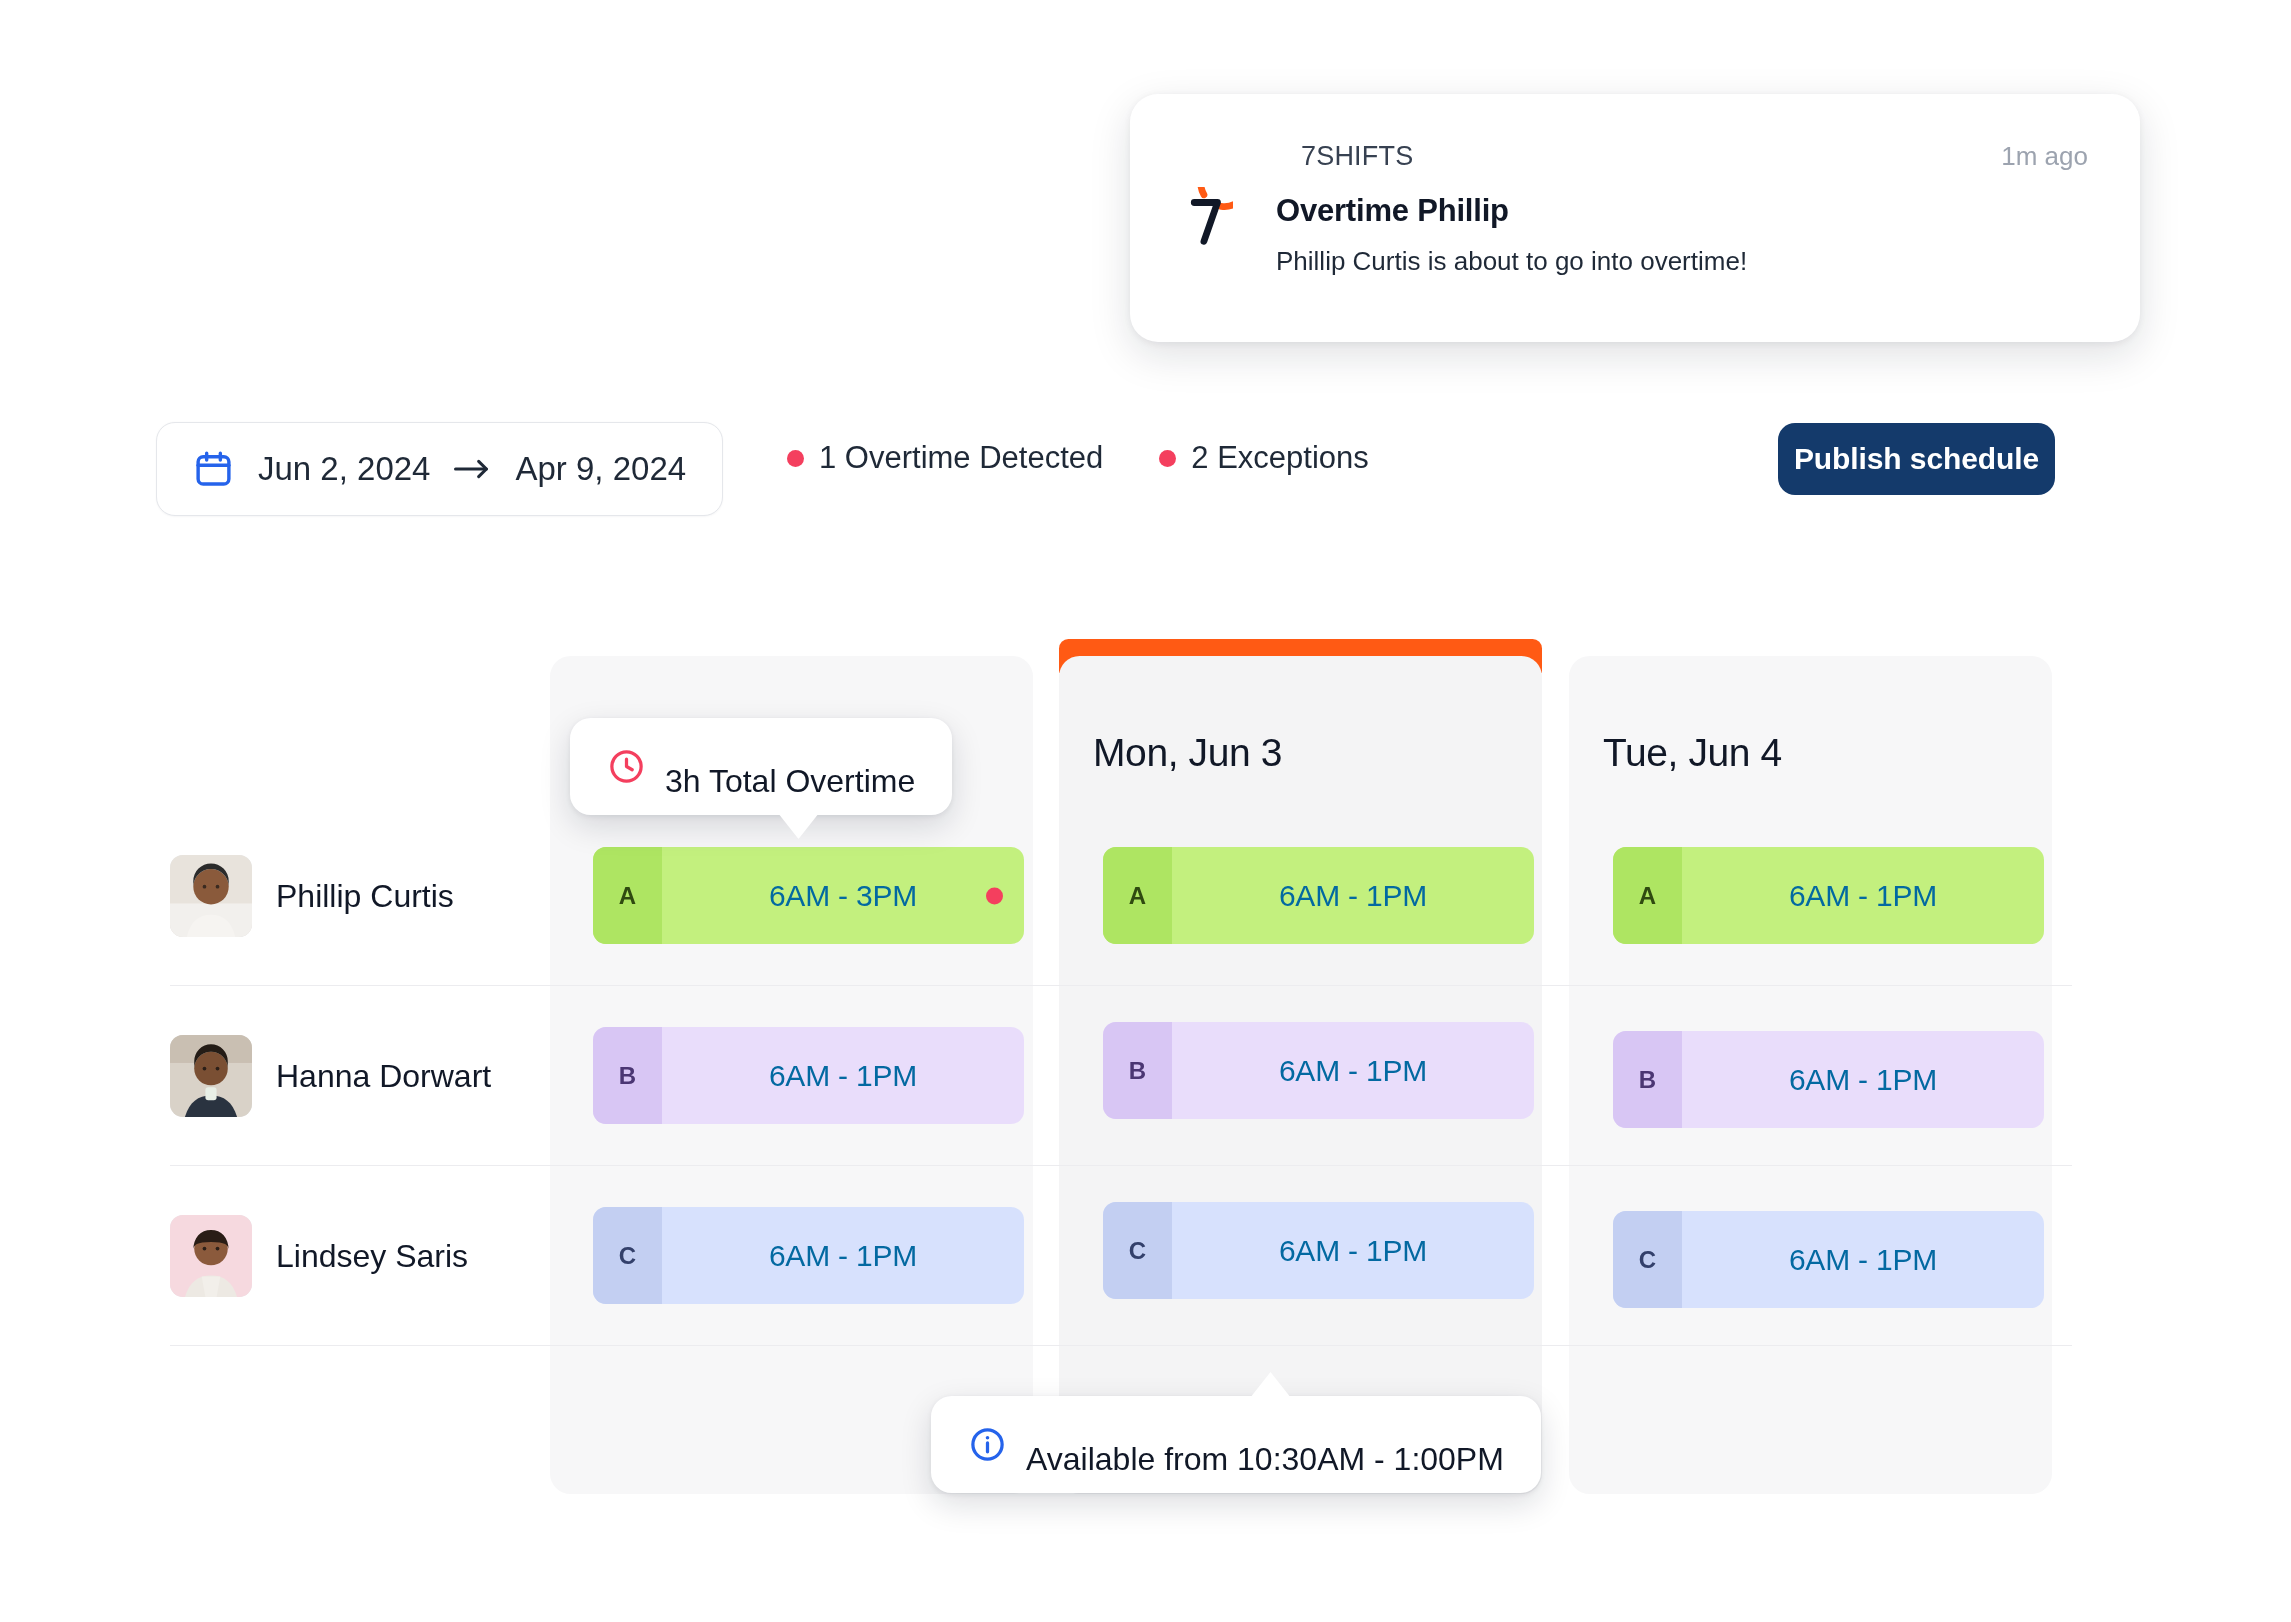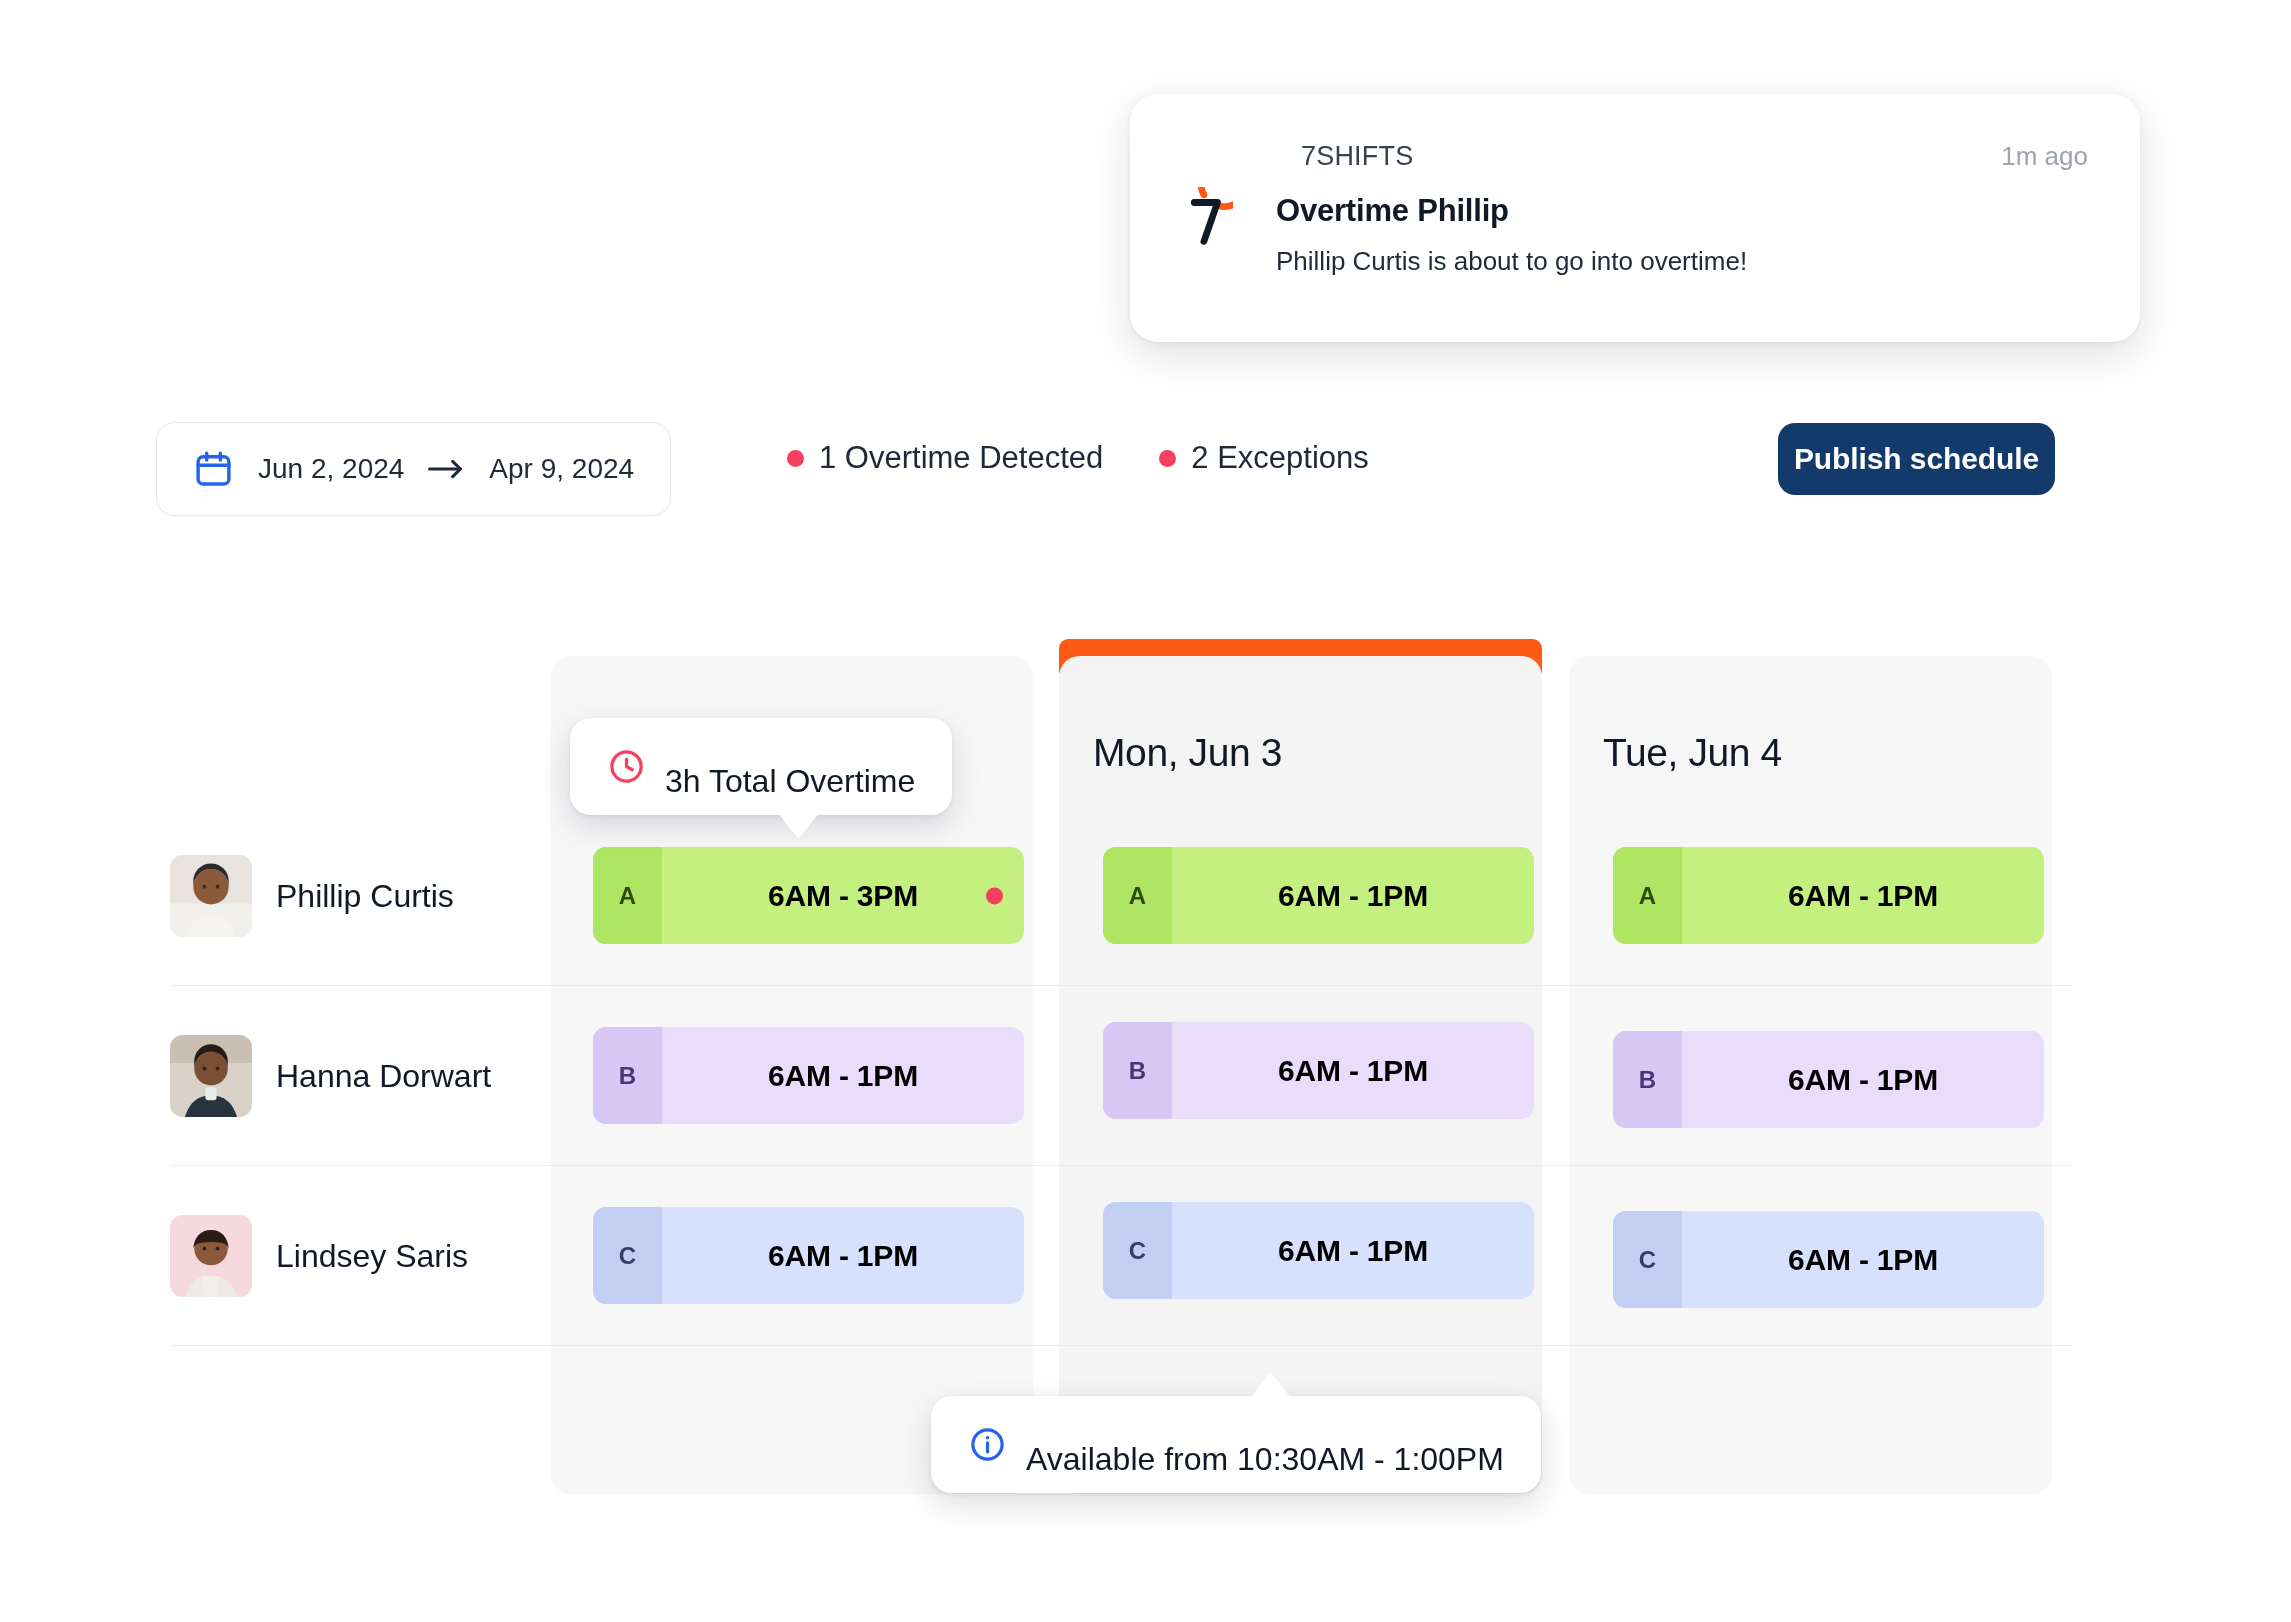--- a/index.html
+++ b/index.html
@@ -105,21 +105,21 @@
     background: #ffffff;
     border: 1.9px solid #E5E7EB;
     border-radius: 19px;
     display: flex;
     align-items: center;
     gap: 24px;
     box-shadow: 0 0.9px 1.9px rgba(16,24,40,0.04);
   }
   .cal-icon { width: 41px; height: 41px; display:block; }
   .date-text {
-    font-size: 28px;
+    font-size: 33px;
     color: #1F2937;
     white-space: nowrap;
   }
   .arrow-icon { width: 37px; height: 24px; display:block; }
 
   
   .statuses {
     position: absolute;
     left: 787px;
     top: 440px;
@@ -254,22 +254,22 @@
     align-items: center;
     justify-content: center;
     font-size: 24px;
     font-weight: 600;
     flex: 0 0 auto;
   }
   .shift .label {
     flex: 1 1 auto;
     text-align: center;
     font-size: 30px;
-    font-weight: 700;
-    color: #000000;
+    font-weight: 400;
+    color: #0369a1;
     letter-spacing: -0.2px;
     position: relative;
   }
   .shift .ot-dot {
     position: absolute;
     right: 20.6px;
     top: 50%;
     transform: translateY(-50%);
     width: 17px;
     height: 17px;

